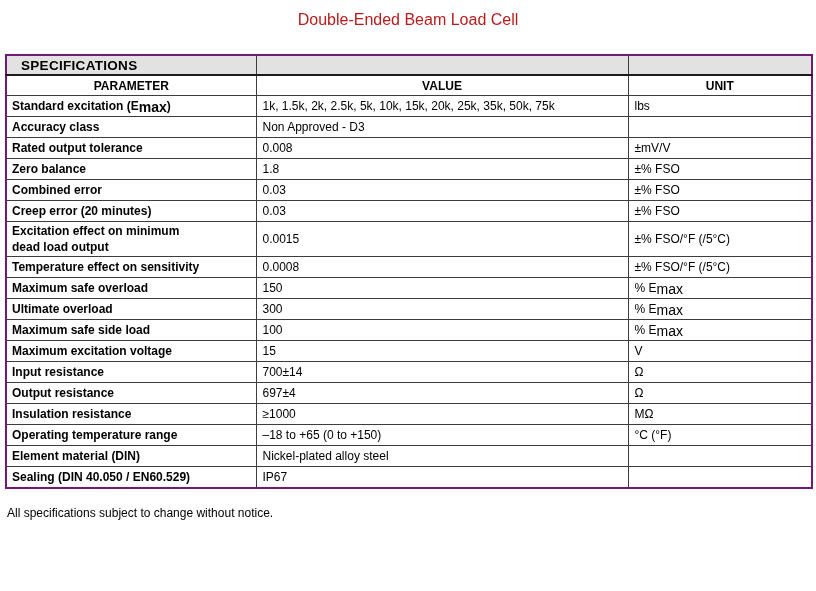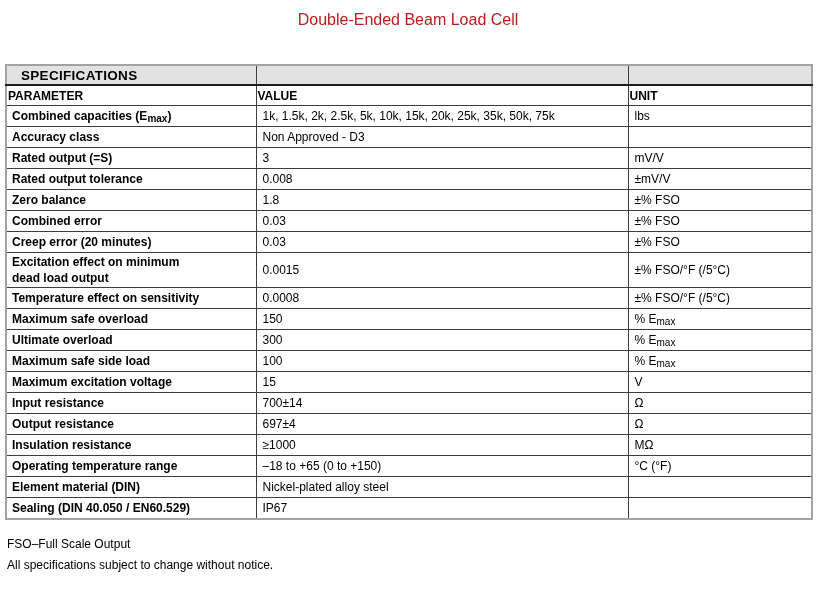--- a/index.html
+++ b/index.html
@@ -21,23 +21,23 @@
   .title {
     margin: 11px 0 0 0;
     text-align: center;
     font-size: 16px;
     font-weight: 400;
     color: #b91c1c;
   }
   table.spec-table {
     border-collapse: collapse;
     table-layout: fixed;
-    margin: 35px 0 0 5px;
+    margin: 25px 0 0 5px;
     width: 806px;
-    border: 2px solid #a3a3a3;
+    border: 2px solid #701a75;
   }
   .spec-table th, .spec-table td {
     border: 1px solid #3d3d3d;
     font-size: 12px;
     overflow: hidden;
   }
   
   .specs-row th {
     background: #e2e2e2;
     border-bottom: 2px solid #1c1c1c;
@@ -49,21 +49,21 @@
     font-size: 13.5px;
     font-weight: 700;
     letter-spacing: 0.3px;
   }
   .specs-row th.specs-fill {
     border-left: 1px solid #c6c6c6;
   }
   
   .col-header-row th {
     font-weight: 700;
-    text-align: left;
+    text-align: center;
     height: 17px;
     padding: 1px 1px;
   }
   
   .spec-table tbody td {
     height: 18px;
     padding: 1px 6px;
     line-height: 16px;
     vertical-align: middle;
   }
@@ -71,21 +71,21 @@
     font-weight: 700;
     text-align: left;
     padding-left: 5px;
   }
   .spec-table tbody td.value,
   .spec-table tbody td.unit {
     text-align: left;
     font-weight: 400;
   }
   sub {
-    font-size: 10px;
+    font-size: 14px;
     line-height: 0;
     vertical-align: -2px;
   }
   .footnotes {
     margin: 14px 0 0 7px;
     font-size: 12px;
   }
   .footnotes div {
     line-height: 21px;
   }
@@ -110,35 +110,30 @@
         <th class="specs-fill"></th>
       </tr>
       <tr class="col-header-row">
         <th>PARAMETER</th>
         <th>VALUE</th>
         <th>UNIT</th>
       </tr>
     </thead>
     <tbody id="spec-rows">
         <tr>
-          <td class="parameter"><span>Combined capacities (E</span><sub>max</sub><span>)</span></td>
+          <td class="parameter"><span>Standard excitation (E</span><sub>max</sub><span>)</span></td>
           <td class="value"><span>1k, 1.5k, 2k, 2.5k, 5k, 10k, 15k, 20k, 25k, 35k, 50k, 75k</span></td>
           <td class="unit"><span>lbs</span></td>
         </tr>
         <tr>
           <td class="parameter"><span>Accuracy class</span></td>
           <td class="value"><span>Non Approved - D3</span></td>
           <td class="unit"></td>
         </tr>
         <tr>
-          <td class="parameter"><span>Rated output (=S)</span></td>
-          <td class="value"><span>3</span></td>
-          <td class="unit"><span>mV/V</span></td>
-        </tr>
-        <tr>
           <td class="parameter"><span>Rated output tolerance</span></td>
           <td class="value"><span>0.008</span></td>
           <td class="unit"><span>±mV/V</span></td>
         </tr>
         <tr>
           <td class="parameter"><span>Zero balance</span></td>
           <td class="value"><span>1.8</span></td>
           <td class="unit"><span>±% FSO</span></td>
         </tr>
         <tr>
@@ -208,17 +203,16 @@
         </tr>
         <tr>
           <td class="parameter"><span>Sealing (DIN 40.050 / EN60.529)</span></td>
           <td class="value"><span>IP67</span></td>
           <td class="unit"></td>
         </tr>
       </tbody>
   </table>
 
   <div class="footnotes">
-    <div>FSO–Full Scale Output</div>
     <div>All specifications subject to change without notice.</div>
   </div>
 
 </div>
 
 </body></html>

